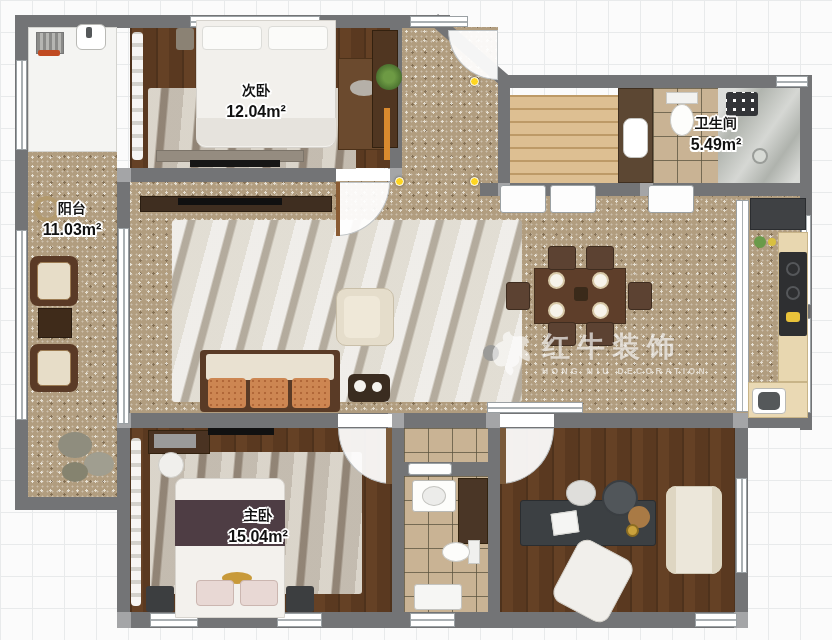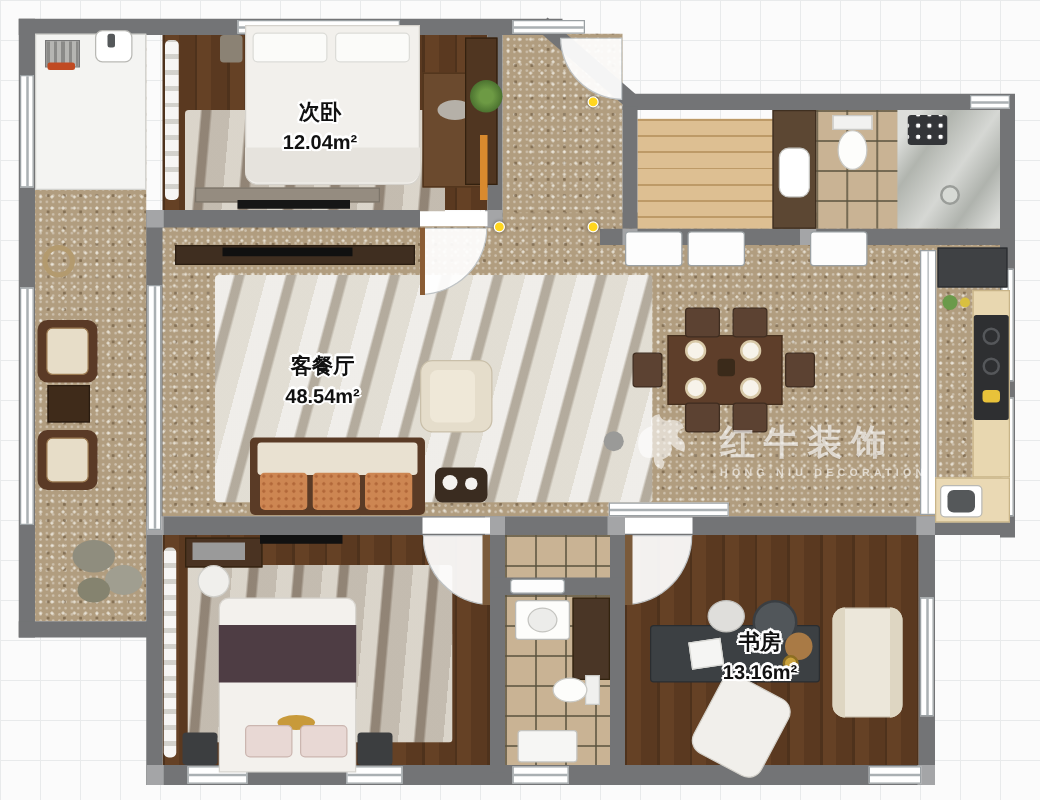--- a/index.html
+++ b/index.html
@@ -21,23 +21,23 @@
   .cap{background:#a4a5a7}
   .winH,.winV{background:#fff;border:1px solid #9aa0a3;box-sizing:border-box}
   .winH::after{content:"";position:absolute;left:0;right:0;top:45%;height:1.5px;background:#aab0b3}
   .winV::after{content:"";position:absolute;top:0;bottom:0;left:45%;width:1.5px;background:#aab0b3}
   .panel{background:#fdfdfd;border:1px solid #9aa0a3;border-radius:3px;box-sizing:border-box}
   .arc{background:rgba(255,255,255,.93);border:1px solid #bfc3c5;box-sizing:border-box}
   .ydot{background:#ffd61f;border:1.5px solid #fff;border-radius:50%;box-shadow:0 0 3px rgba(0,0,0,.45)}
   .curtain{background:repeating-linear-gradient(0deg,#ffffff 0 9px,#d9d9d5 9px 13px);border-radius:4px;opacity:.95}
   .lbl{position:absolute;transform:translate(-50%,-50%);text-align:center;z-index:40;line-height:1.45;white-space:nowrap;
     text-shadow:2px 0 0 #fff,-2px 0 0 #fff,0 2px 0 #fff,0 -2px 0 #fff,1.4px 1.4px 0 #fff,-1.4px 1.4px 0 #fff,1.4px -1.4px 0 #fff,-1.4px -1.4px 0 #fff}
-  .lbl .nm{font-size:17px;font-weight:700;color:#111}
+  .lbl .nm{font-size:14px;font-weight:700;color:#111}
   .lbl .ar{font-size:16px;font-weight:700;color:#111}
-  .wm{position:absolute;left:504px;top:326px;display:flex;align-items:flex-end;gap:20px;z-index:60}
+  .wm{position:absolute;left:486px;top:326px;display:flex;align-items:center;gap:4px;z-index:60}
   .wm-cn{font-size:28px;font-weight:700;letter-spacing:7px;color:rgba(255,255,255,.66);line-height:1.1;text-shadow:0 1px 2px rgba(90,75,55,.25)}
   .wm-en{font-size:8.5px;letter-spacing:3.4px;color:rgba(255,255,255,.6);margin-top:3px;font-weight:700}
 </style>
 </head>
 <body>
 
 <div id="canvas">
 
   <div class="abs fl-spk" style="left:28px;top:27px;width:89px;height:470px"></div>
   <div class="abs fl-wood" style="left:130px;top:27px;width:260px;height:141px"></div>
@@ -224,27 +224,31 @@
   <div class="abs" style="left:712px;top:486px;width:10px;height:88px;background:#ded6c2;border-radius:0 10px 10px 0"></div>
 
   <div class="abs ydot" style="left:395px;top:177px;width:9px;height:9px;box-sizing:border-box"></div>
   <div class="abs ydot" style="left:470px;top:77px;width:9px;height:9px;box-sizing:border-box"></div>
   <div class="abs ydot" style="left:470px;top:177px;width:9px;height:9px;box-sizing:border-box"></div>
 
   <div class="lbl" style="left:256px;top:102px">
     <div class="nm">次卧</div>
     <div class="ar">12.04m²</div>
   </div>
-  <div class="lbl" style="left:258px;top:305px">
-    <div class="nm">客餐厅</div>
-    <div class="ar">48.54m²</div>
-  </div>
-  <div class="lbl" style="left:608px;top:526px">
-    <div class="nm">书房</div>
-    <div class="ar">13.16m²</div>
+  <div class="lbl" style="left:716px;top:135px">
+    <div class="nm">卫生间</div>
+    <div class="ar">5.49m²</div>
+  </div>
+  <div class="lbl" style="left:72px;top:220px">
+    <div class="nm">阳台</div>
+    <div class="ar">11.03m²</div>
+  </div>
+  <div class="lbl" style="left:258px;top:527px">
+    <div class="nm">主卧</div>
+    <div class="ar">15.04m²</div>
   </div>
 
   <div class="wm">
     <span>
       <svg width="52" height="52" viewBox="0 0 60 60">
         <path d="M8 38 Q5 22 20 17 Q17 8 27 6 Q29 13 36 12 Q47 10 50 19 Q43 21 44 27 Q53 31 50 41 Q42 39 38 34 Q41 44 30 48 Q34 52 29 57 Q21 54 22 46 Q11 49 8 38 Z" fill="rgba(255,255,255,0.6)"></path>
       </svg>
     </span>
     <span>
       <div class="wm-cn">红牛装饰</div>

